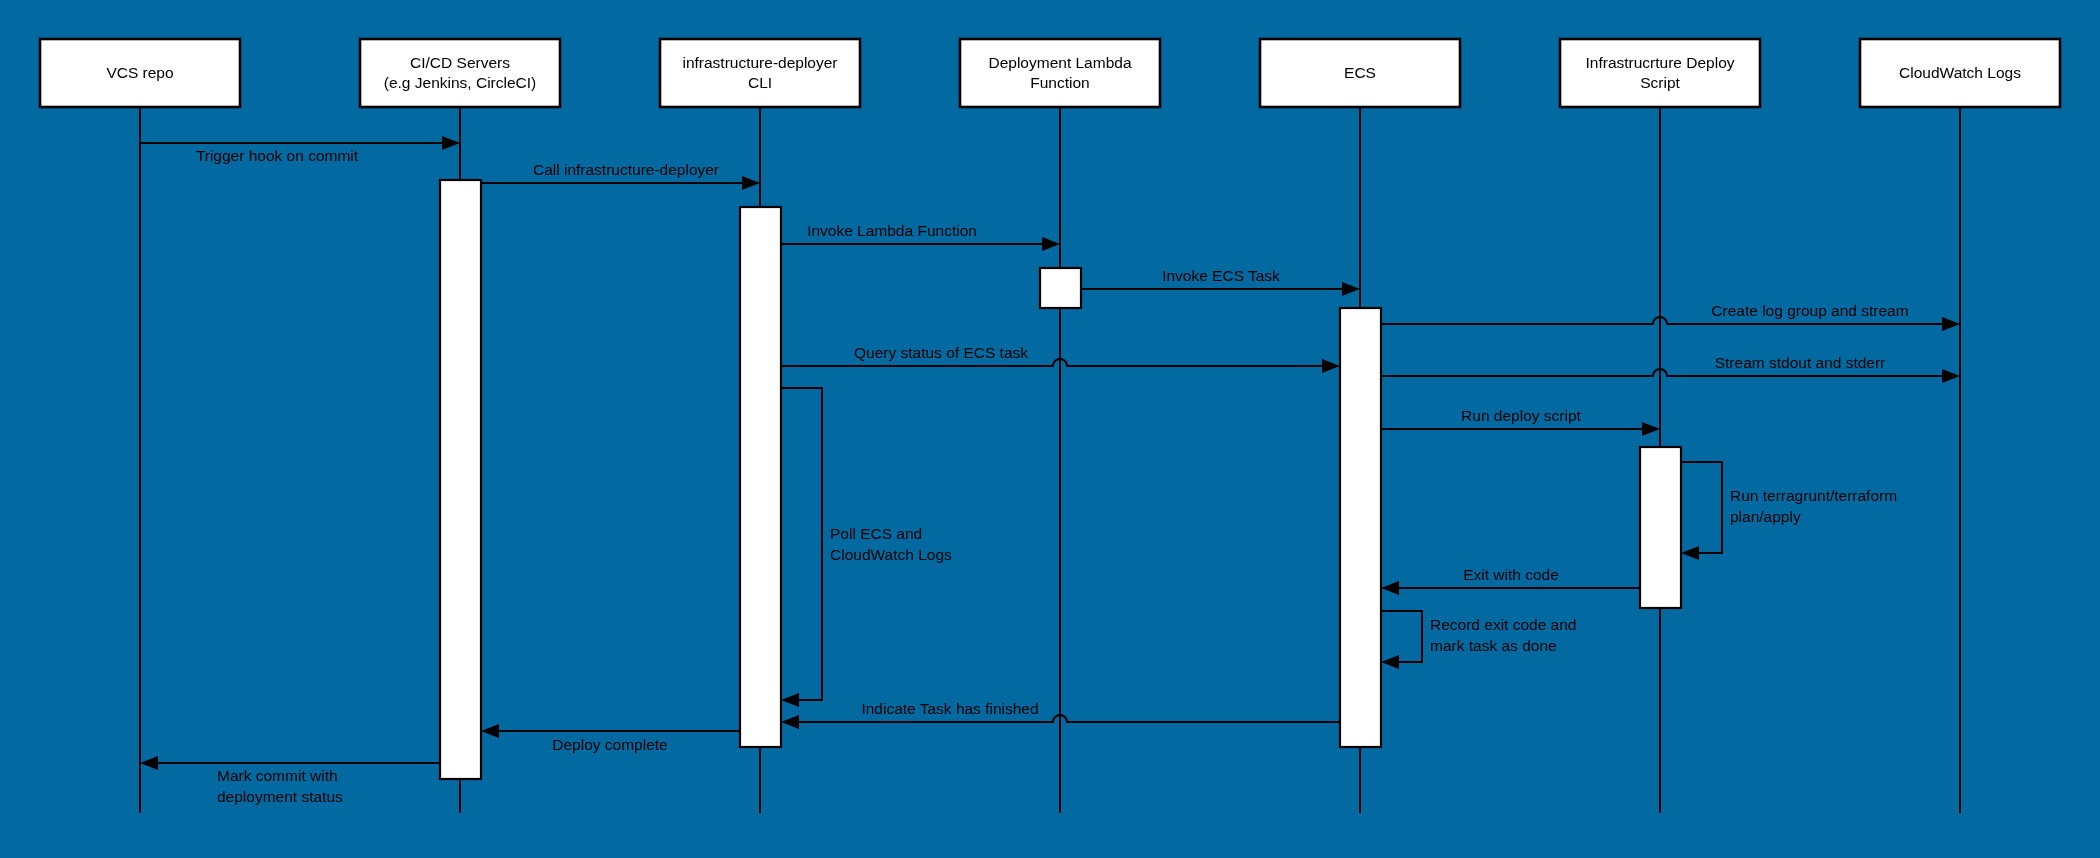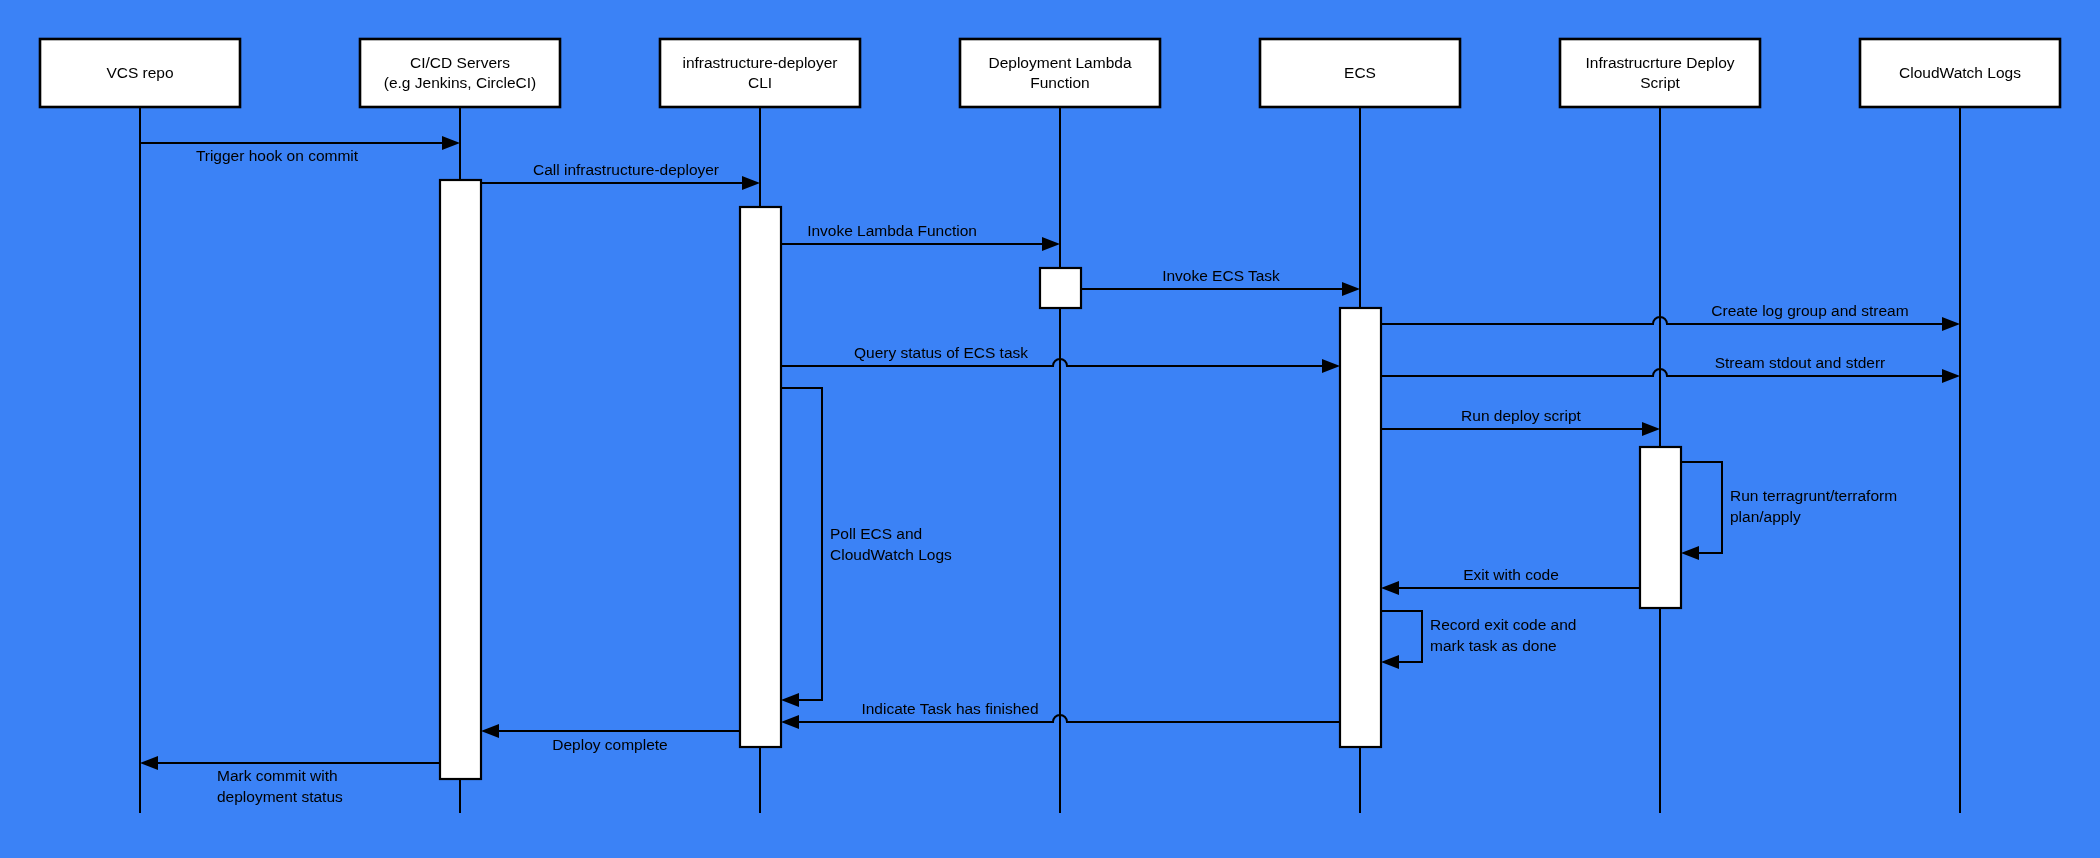--- a/index.html
+++ b/index.html
@@ -1,17 +1,17 @@
 <!DOCTYPE html>
 <html><head>
 <meta charset="utf-8">
 <title>Diagram</title>
 <style>
   html,body{margin:0;padding:0;background:#ffffff;}
-  .canvas{position:relative;width:2100px;height:858px;background:#3b82f6;overflow:hidden;}
+  .canvas{position:relative;width:2100px;height:858px;background:#0369a1;overflow:hidden;}
   svg{display:block;width:2100px;height:858px;font-family:"Liberation Sans","DejaVu Sans",sans-serif;}
   text{fill:#000000;}
 </style>
 </head>
 <body>
 
 <div class="canvas">
   <svg id="diagram" viewBox="0 0 2100 858">
       <line x1="140" y1="107" x2="140" y2="813" stroke="#000000" stroke-width="2"></line>
       <line x1="460" y1="107" x2="460" y2="813" stroke="#000000" stroke-width="2"></line>

